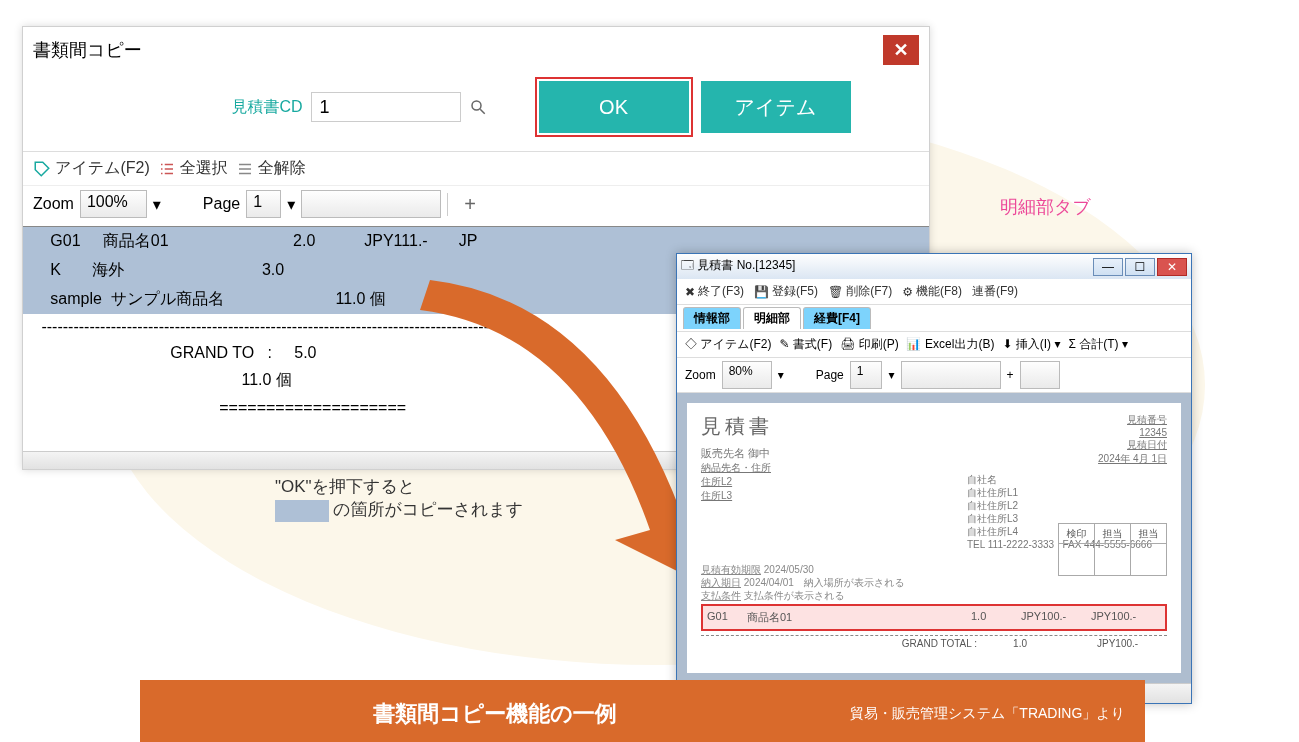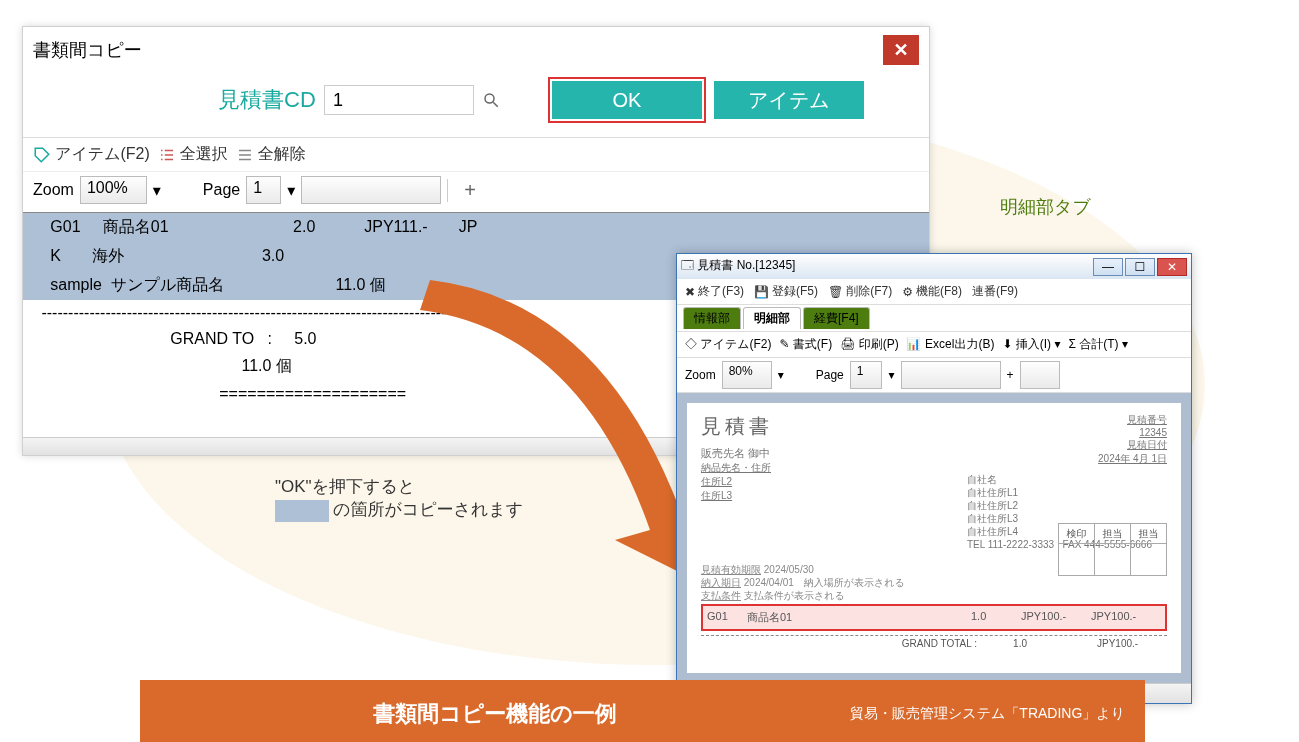--- a/index.html
+++ b/index.html
@@ -4,24 +4,24 @@
 <style>
   * { box-sizing: border-box; font-family: "Meiryo", "Hiragino Sans", sans-serif; }
   body { margin:0; background:#fff; width:1299px; height:742px; position:relative; overflow:hidden; }
   .bg-ellipse { position:absolute; width:1100px; height:560px; left:105px; top:105px; background:#fcf7ea; border-radius:50%; z-index:0; }
 
   
   .dlgA { position:absolute; left:22px; top:26px; width:908px; background:#fff; border:1px solid #d0d0d0; box-shadow:0 0 8px rgba(0,0,0,.15); z-index:3; }
   .dlgA .title { display:flex; align-items:center; justify-content:space-between; padding:8px 10px; font-size:18px; }
   .closeX { background:#c0392b; color:#fff; width:36px; height:30px; display:flex; align-items:center; justify-content:center; font-weight:bold; cursor:pointer; }
   .dlgA .searchrow { display:flex; align-items:center; gap:8px; padding:4px 12px 14px; justify-content:center; }
-  .lbl-cd { color:#18a9a0; font-size:22px; margin-left:130px; }
+  .lbl-cd { color:#18a9a0; font-size:16px; margin-left:130px; }
   .inp-cd { border:1px solid #ccc; height:30px; width:150px; font-size:18px; padding:2px 8px; }
   .mag { width:22px; height:22px; margin-right:40px; }
-  .btn-teal { background:#25b5ad; color:#fff; border:none; height:38px; width:150px; font-size:20px; cursor:pointer; }
+  .btn-teal { background:#25b5ad; color:#fff; border:none; height:52px; width:150px; font-size:20px; cursor:pointer; }
   .ok-wrap { border:2px solid #d33; padding:2px; }
   .toolbarA { display:flex; align-items:center; gap:8px; padding:6px 10px; border-top:1px solid #ddd; font-size:16px; color:#333;}
   .toolA { display:flex; align-items:center; gap:4px; cursor:pointer;}
   .ico { width:18px; height:18px; display:inline-block;}
   .zoomrow { display:flex; align-items:center; gap:6px; padding:4px 10px 8px; font-size:16px; border-top:1px solid #eee;}
   .sel { border:1px solid #bbb; height:28px; padding:2px 18px 2px 6px; background:linear-gradient(#fefefe,#eaeaea);}
   .plus { border-left:1px solid #ccc; padding:0 16px; font-size:20px; color:#666;}
   .gridA { font-family: "MS Gothic", monospace; font-size:16px; border-top:1px solid #888; padding:0 0 30px; white-space:pre; overflow:hidden;}
   .gridA .row { padding:4px 14px;}
   .hl { background:#aec0d6; }
@@ -38,40 +38,40 @@
 
   
   .winB { position:absolute; left:676px; top:253px; width:516px; background:#fff; border:1px solid #3a74b6; box-shadow:0 0 10px rgba(0,0,0,.25); z-index:5; font-size:12px;}
   .winB .titlebar { display:flex; align-items:center; justify-content:space-between; background:linear-gradient(#fefefe,#dbe6f3); padding:2px 4px;}
   .winB .titlebar .caps { display:flex; gap:2px;}
   .cap { width:30px; height:18px; border:1px solid #6a8db8; background:linear-gradient(#e8f0fa,#cfe0f2); font-size:12px; text-align:center; line-height:16px; cursor:pointer;}
   .cap.red { background:#d9534f; color:#fff; border-color:#b02b27;}
   .winB .tb1 { display:flex; gap:10px; padding:4px 8px; border-bottom:1px solid #ddd; font-size:12px; color:#333;}
   .tb1 span { cursor:pointer; display:flex; align-items:center; gap:3px;}
   .tabsB { display:flex; padding:2px 6px; gap:2px; font-size:12px;}
-  .tabB { border:1px solid #bbb; border-bottom:none; padding:2px 10px; background:#4d7c0f; border-radius:3px 3px 0 0; cursor:pointer;}
+  .tabB { border:1px solid #bbb; border-bottom:none; padding:2px 10px; background:#7dd3fc; border-radius:3px 3px 0 0; cursor:pointer;font-weight:bold;}
   .tabB.active { background:#fff; font-weight:bold;}
   .tb2 { display:flex; gap:8px; padding:4px 8px; border-top:1px solid #ddd; border-bottom:1px solid #ddd; font-size:12px; flex-wrap:wrap;}
   .zoomB { display:flex; gap:6px; padding:3px 8px; border-bottom:1px solid #ddd; font-size:12px; align-items:center;}
   .docB { background:#aebdcf; padding:10px;}
   .paper { background:#fff; padding:10px 14px; font-size:11px; color:#555; position:relative; min-height:270px;}
   .paper .doctitle { text-align:left; font-size:20px; color:#666; font-family:"MS Mincho",serif; letter-spacing:4px; margin-bottom:6px;}
   .paper .meta-r { position:absolute; right:14px; top:10px; text-align:right; font-size:10px; color:#777;}
   .paper .meta-r u{display:block;}
   .paper .client { font-size:11px; color:#777;}
   .paper .self { position:absolute; left:280px; top:70px; font-size:10px; color:#777; line-height:1.3;}
   .paper table.sign { position:absolute; right:14px; top:120px; border-collapse:collapse; font-size:10px;}
   .paper table.sign td { border:1px solid #aaa; width:36px; height:20px; text-align:center;}
   .paper .misc { font-size:10px; color:#888; margin-top:60px; line-height:1.3;}
   .paper .hdrrow { display:flex; justify-content:space-between; border-top:1px dashed #888; margin-top:8px; padding-top:2px; font-size:10px;}
   .paper .datarow { display:flex; justify-content:space-between; border:2px solid #d33; background:#fde2e2; padding:4px 4px; font-size:11px; margin-top:2px;}
   .paper .totrow{display:flex; justify-content:space-between; border-top:1px dashed #888; font-size:10px; margin-top:4px; padding-top:2px;}
   .statusB { height:20px; background:linear-gradient(#f4f4f4,#e2e2e2); border-top:1px solid #ccc;}
 
-  .lblB { position:absolute; left:1000px; top:195px; font-size:18px; color:#4d7c0f; z-index:2;}
+  .lblB { position:absolute; left:1000px; top:195px; font-size:18px; color:#ec4899; z-index:2;}
 
   
   .banner { position:absolute; left:140px; top:680px; width:1005px; height:68px; background:#d96a2b; color:#fff; display:flex; align-items:center; z-index:10;}
   .banner .main { flex:1; text-align:center; font-size:22px; font-weight:bold;}
   .banner .sub { font-size:14px; padding-right:20px;}
 </style>
 </head>
 <body>
 
 <div class="bg-ellipse"></div>

